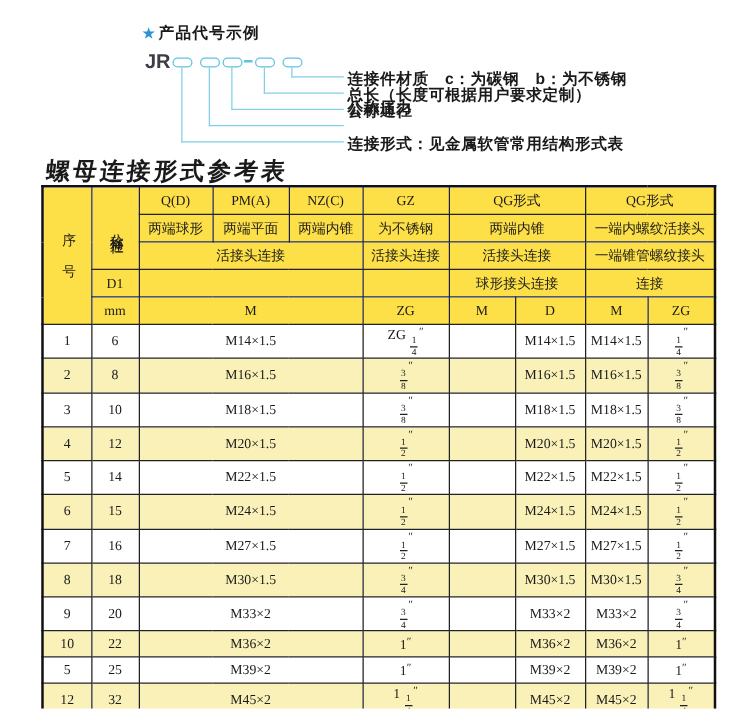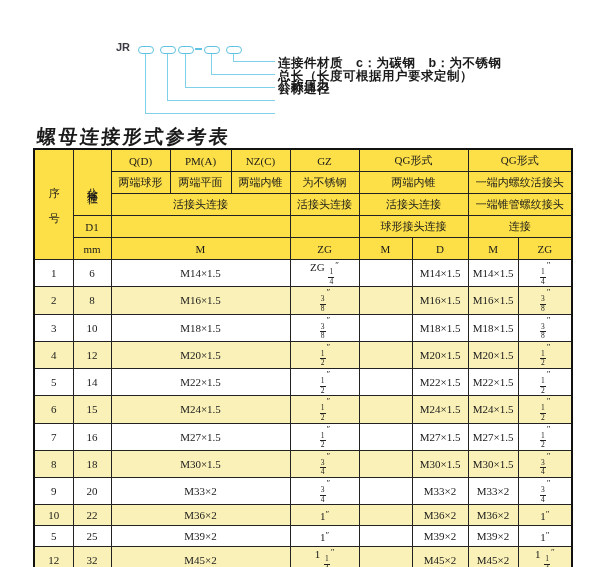--- a/index.html
+++ b/index.html
@@ -3,21 +3,21 @@
 <meta charset="utf-8">
 <style>
   html,body{margin:0;padding:0;background:#fff;}
   #page{position:relative;width:600px;height:567px;background:#fff;overflow:hidden;
         font-family:"Liberation Serif", serif;color:#1a1a1a;}
 
   
   #diag-heading{position:absolute;left:114px;top:18px;font-size:12.5px;font-weight:bold;
       font-family:"Liberation Sans", sans-serif;letter-spacing:1px;}
   #diag-heading .star{color:#2e93d4;margin-right:2px;font-size:11px;}
-  #jr-label{position:absolute;left:116px;top:41px;font-size:11px;font-weight:bold;
+  #jr-label{position:absolute;left:116px;top:41px;font-size:16px;font-weight:bold;
       color:#3c3c44;font-family:"Liberation Sans", sans-serif;}
   .code-box{position:absolute;top:46px;width:16px;height:8px;border:1.6px solid #5fc2e2;
       border-radius:4px;background:#fff;box-sizing:border-box;}
   #code-dash{position:absolute;top:48px;left:195px;width:7px;height:2px;background:#5fc2e2;}
   .vline{position:absolute;width:1.4px;background:#7fd0e8;}
   .hline{position:absolute;height:1.4px;background:#7fd0e8;}
   .diag-label{position:absolute;left:278px;font-size:12.5px;font-weight:bold;white-space:nowrap;
       font-family:"Liberation Sans", sans-serif;letter-spacing:0.5px;}
 
   
@@ -38,20 +38,23 @@
   .fr{display:inline-flex;flex-direction:column;vertical-align:-3px;font-size:7.5px;
       line-height:1.15;margin:0 1px;}
   .fr .n{border-bottom:1px solid #222;padding:0 1px;}
   .inch{font-size:9px;vertical-align:3px;}
 </style>
 </head>
 <body>
 
 <div id="page">
 
+  <div id="diag-heading">
+    <span class="star">★</span><span>产品代号示例</span>
+  </div>
   <span id="jr-label">JR</span>
 
   <div class="code-box" style="left:138px"></div>
   <div class="code-box" style="left:160px"></div>
   <div class="code-box" style="left:178px"></div>
   <div id="code-dash"></div>
   <div class="code-box" style="left:204px"></div>
   <div class="code-box" style="left:226px"></div>
 
   <div class="vline" style="left:233px;top:54px;height:8px"></div>
@@ -63,20 +66,21 @@
   <div class="hline" style="left:233px;top:61px;width:42px"></div>
   <div class="hline" style="left:211px;top:74px;width:64px"></div>
   <div class="hline" style="left:185px;top:87px;width:90px"></div>
   <div class="hline" style="left:167px;top:100px;width:108px"></div>
   <div class="hline" style="left:145px;top:113px;width:130px"></div>
 
   <div class="diag-label" style="top:68px">总长（长度可根据用户要求定制）</div>
   <div class="diag-label" style="top:55px">连接件材质　c：为碳钢　b：为不锈钢</div>
   <div class="diag-label" style="top:81px">公称通径</div>
   <div class="diag-label" style="top:78px">公称压力</div>
+  <div class="diag-label" style="top:107px">连接形式：见金属软管常用结构形式表</div>
 
   <div id="table-title">螺母连接形式参考表</div>
 
   <table id="ref-table">
     <colgroup>
       <col style="width:39px">
         <col style="width:38px">
         <col style="width:59px">
       <col style="width:61px">
         <col style="width:59px">

